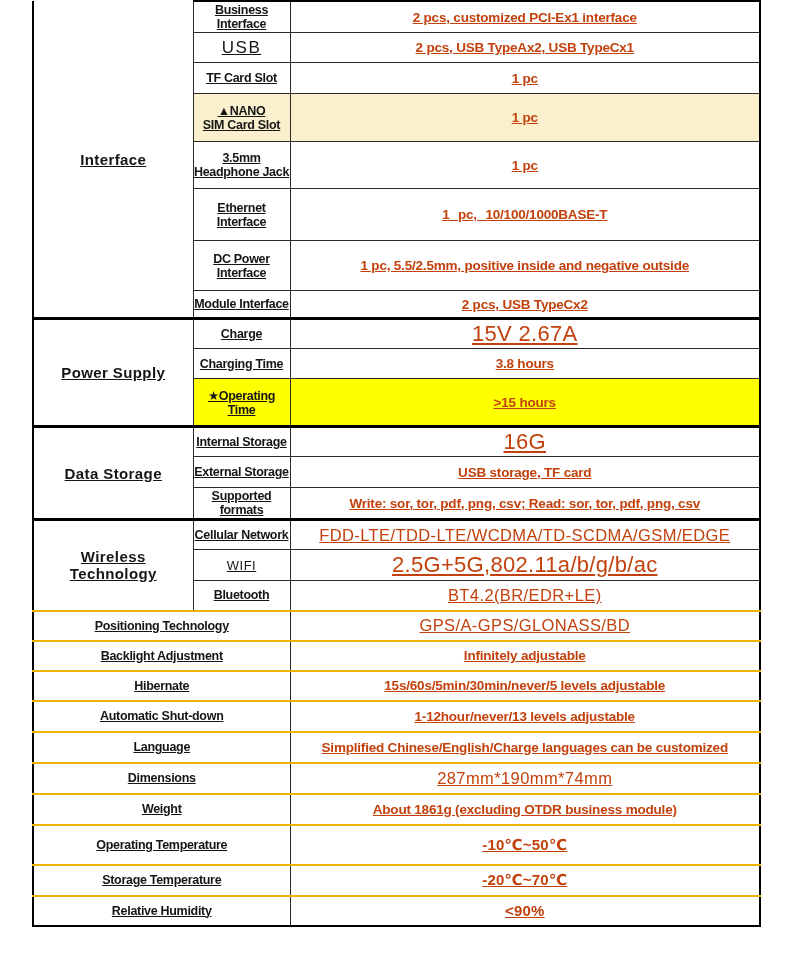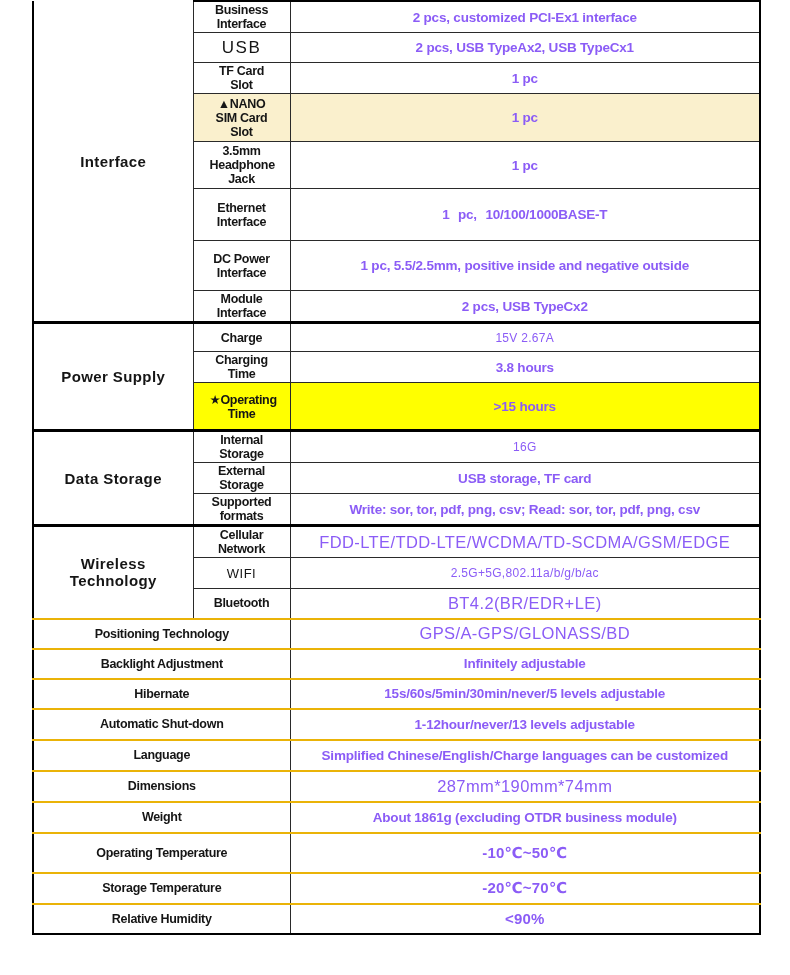--- a/index.html
+++ b/index.html
@@ -16,45 +16,46 @@
     margin:0 0 0 32px;
     border-left:2px solid #000;
     border-right:2px solid #000;
     border-bottom:2px solid #000;
     border-top:none;
   }
   td{
     border:1px solid #2a2a2a;
     vertical-align:middle;
     text-align:center;
-    padding:1px 16px;
+    padding:1px 0;
     overflow:hidden;
+    text-decoration:underline;
   }
   
   tr.first td.topline{border-top:2px solid #000;}
   td.no-top{border-top:none;}
   
   tr.sec td{border-top:3px solid #000;}
   
   tr.gen td{border-top:2px solid #eab308;}
 
   .cat{
     font-size:15px;font-weight:600;letter-spacing:0.4px;
     white-space:pre-line;color:#151515;
   }
   .lbl{
     font-size:12.5px;font-weight:600;letter-spacing:-0.3px;
     white-space:pre-line;color:#151515;
   }
   .lbl-usb{font-size:17px;font-weight:400;letter-spacing:1.5px;}
   .lbl-wifi{font-size:13px;font-weight:400;letter-spacing:0.5px;}
   .val{
-    font-size:13.5px;font-weight:600;letter-spacing:-0.2px;color:#8b5cf6;
+    font-size:13.5px;font-weight:600;letter-spacing:-0.2px;color:#c2410c;
   }
-  .val-big{font-size:12px;font-weight:400;letter-spacing:0.3px;}
+  .val-big{font-size:22px;font-weight:400;letter-spacing:0.3px;}
   .val-xl{font-size:16.5px;font-weight:400;letter-spacing:0.4px;}
   .val-bold{font-size:15px;font-weight:700;letter-spacing:0.2px;}
   .ws{word-spacing:5px;}
   .hl-cream{background:#faf0cd;}
   .hl-yellow{background:#ffff00;}
 </style>
 </head>
 <body>
 
 <table class="spec">

